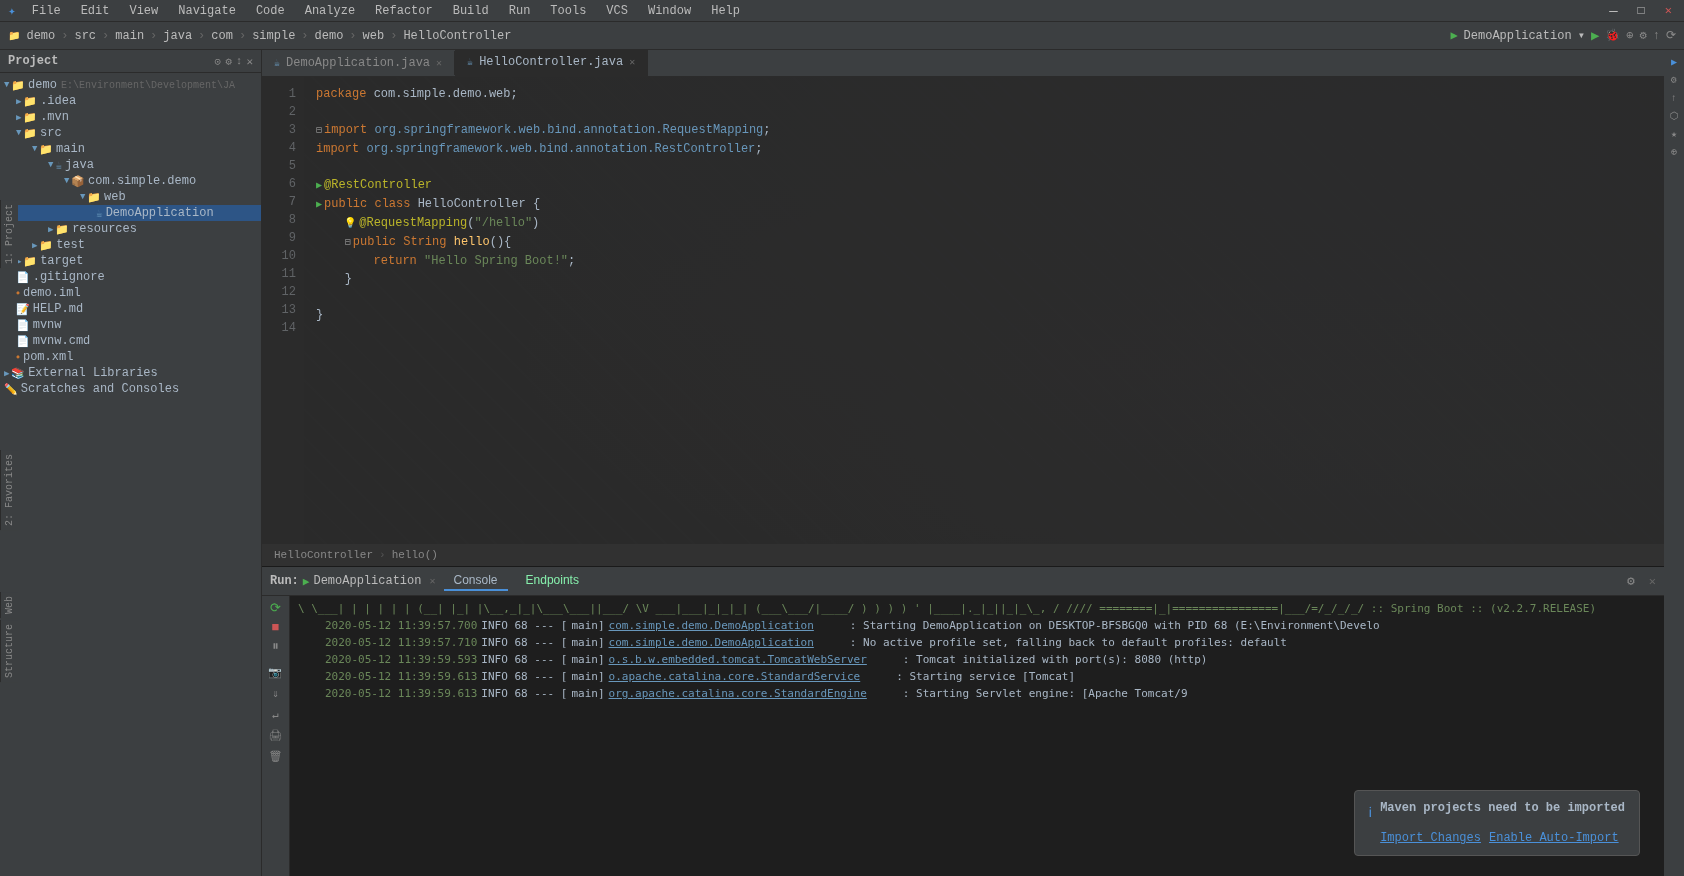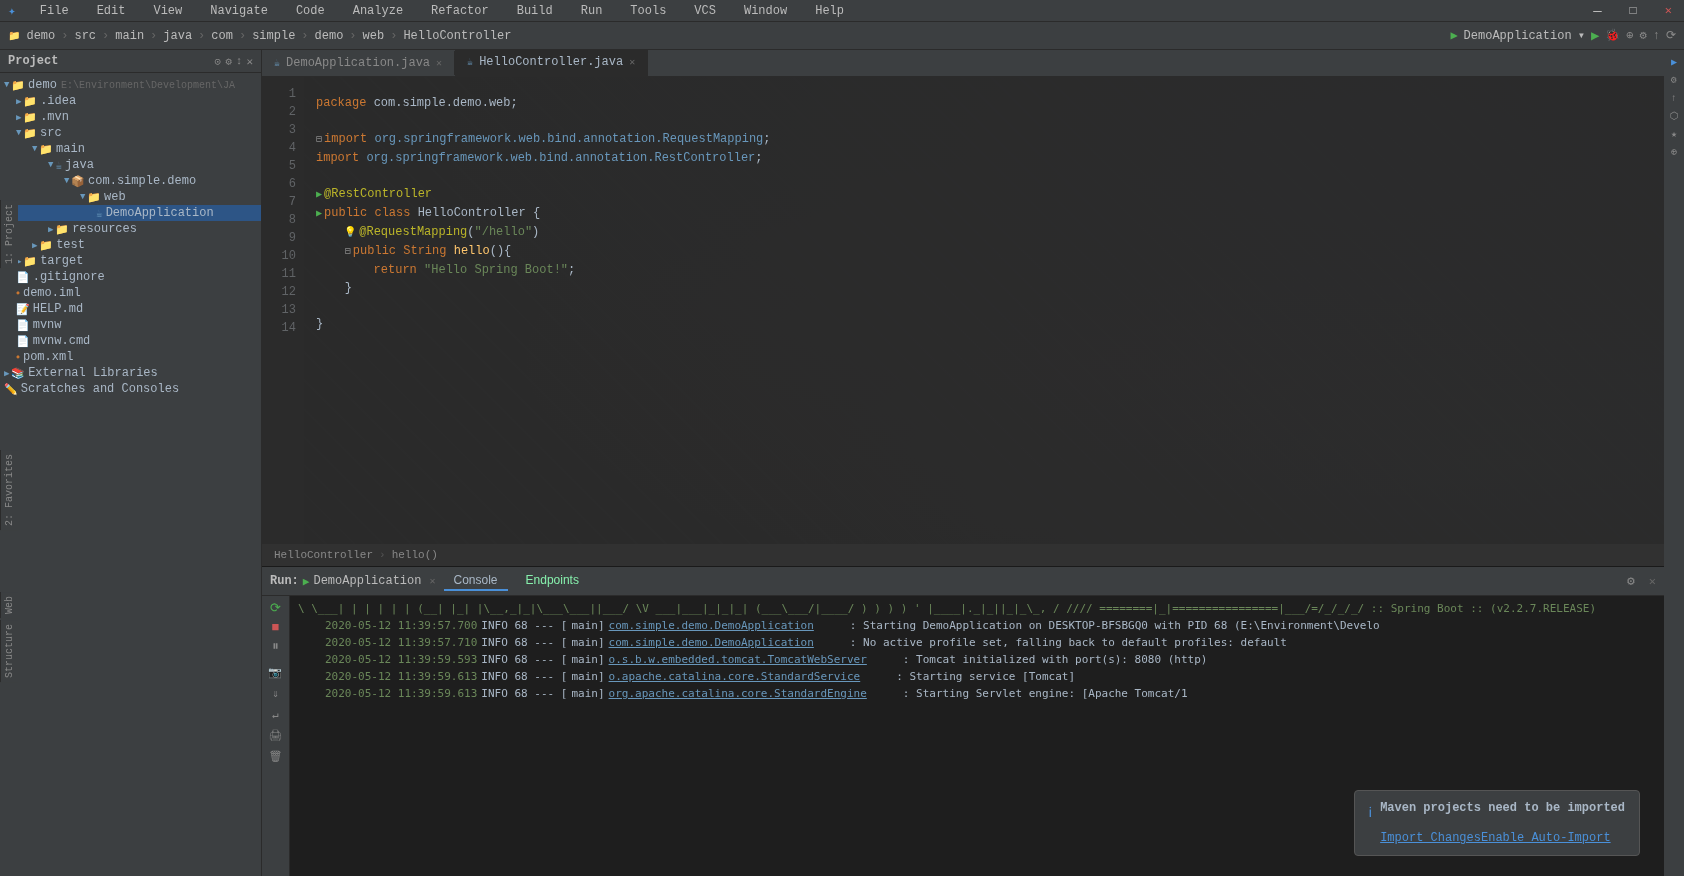--- a/index.html
+++ b/index.html
@@ -24,21 +24,20 @@
       padding: 0 8px;
       gap: 12px;
       font-size: 12px;
       color: #bbbbbb;
       flex-shrink: 0;
       border-bottom: 1px solid #2b2b2b;
     }
     .menu-item {
       cursor: pointer;
       padding: 2px 4px;
-      margin-left: 8px;
     }
 
     
     .breadcrumb-bar {
       background: #3c3f41;
       height: 28px;
       display: flex;
       align-items: center;
       padding: 0 8px;
       gap: 6px;
@@ -187,21 +186,21 @@
       color: #606366;
       text-align: right;
       padding: 8px 8px 8px 0;
       font-size: 12px;
       line-height: 18px;
       flex-shrink: 0;
       user-select: none;
     }
     .code-content {
       flex: 1;
-      padding: 17px 12px;
+      padding: 8px 12px;
       font-size: 12px;
       line-height: 18px;
       background: rgba(43,43,43,0.7);
       overflow: auto;
       white-space: pre;
     }
 
     
     .kw { color: #cc7832; }
     .str { color: #6a8759; }
@@ -314,21 +313,21 @@
       color: #a9b7c6;
       max-width: 320px;
       z-index: 100;
       display: flex;
       align-items: flex-start;
       gap: 8px;
     }
     .notif-icon { color: #4a90d9; font-size: 14px; margin-top: 1px; }
     .notif-content { flex: 1; }
     .notif-title { font-weight: bold; margin-bottom: 13px; }
-    .notif-links { display: flex; gap: 0; margin-top: 16px; }
+    .notif-links { display: flex; gap: 8px; margin-top: 16px; }
     .notif-link { color: #4a90d9; cursor: pointer; text-decoration: underline; }
 
     
     .run-toolbar {
       width: 28px;
       background: #3c3f41;
       display: flex;
       flex-direction: column;
       align-items: center;
       padding: 4px 0;
@@ -666,21 +665,21 @@
   <span class="log-level">  INFO 68 --- [</span>
   <span style="color:#a9b7c6;">           main] </span>
   <span class="log-class">o.apache.catalina.core.StandardService   </span>
   <span class="log-msg">: Starting service [Tomcat]</span>
 </div>
 <div class="log-line">
   <span class="log-time">2020-05-12 11:39:59.613</span>
   <span class="log-level">  INFO 68 --- [</span>
   <span style="color:#a9b7c6;">           main] </span>
   <span class="log-class">org.apache.catalina.core.StandardEngine  </span>
-  <span class="log-msg">: Starting Servlet engine: [Apache Tomcat/1</span>
+  <span class="log-msg">: Starting Servlet engine: [Apache Tomcat/9</span>
 </div>
         </div>
       </div>
     </div>
 
     <div class="notification">
       <span class="notif-icon">ℹ</span>
       <div class="notif-content">
         <div class="notif-title">Maven projects need to be imported</div>
         <div class="notif-links">

